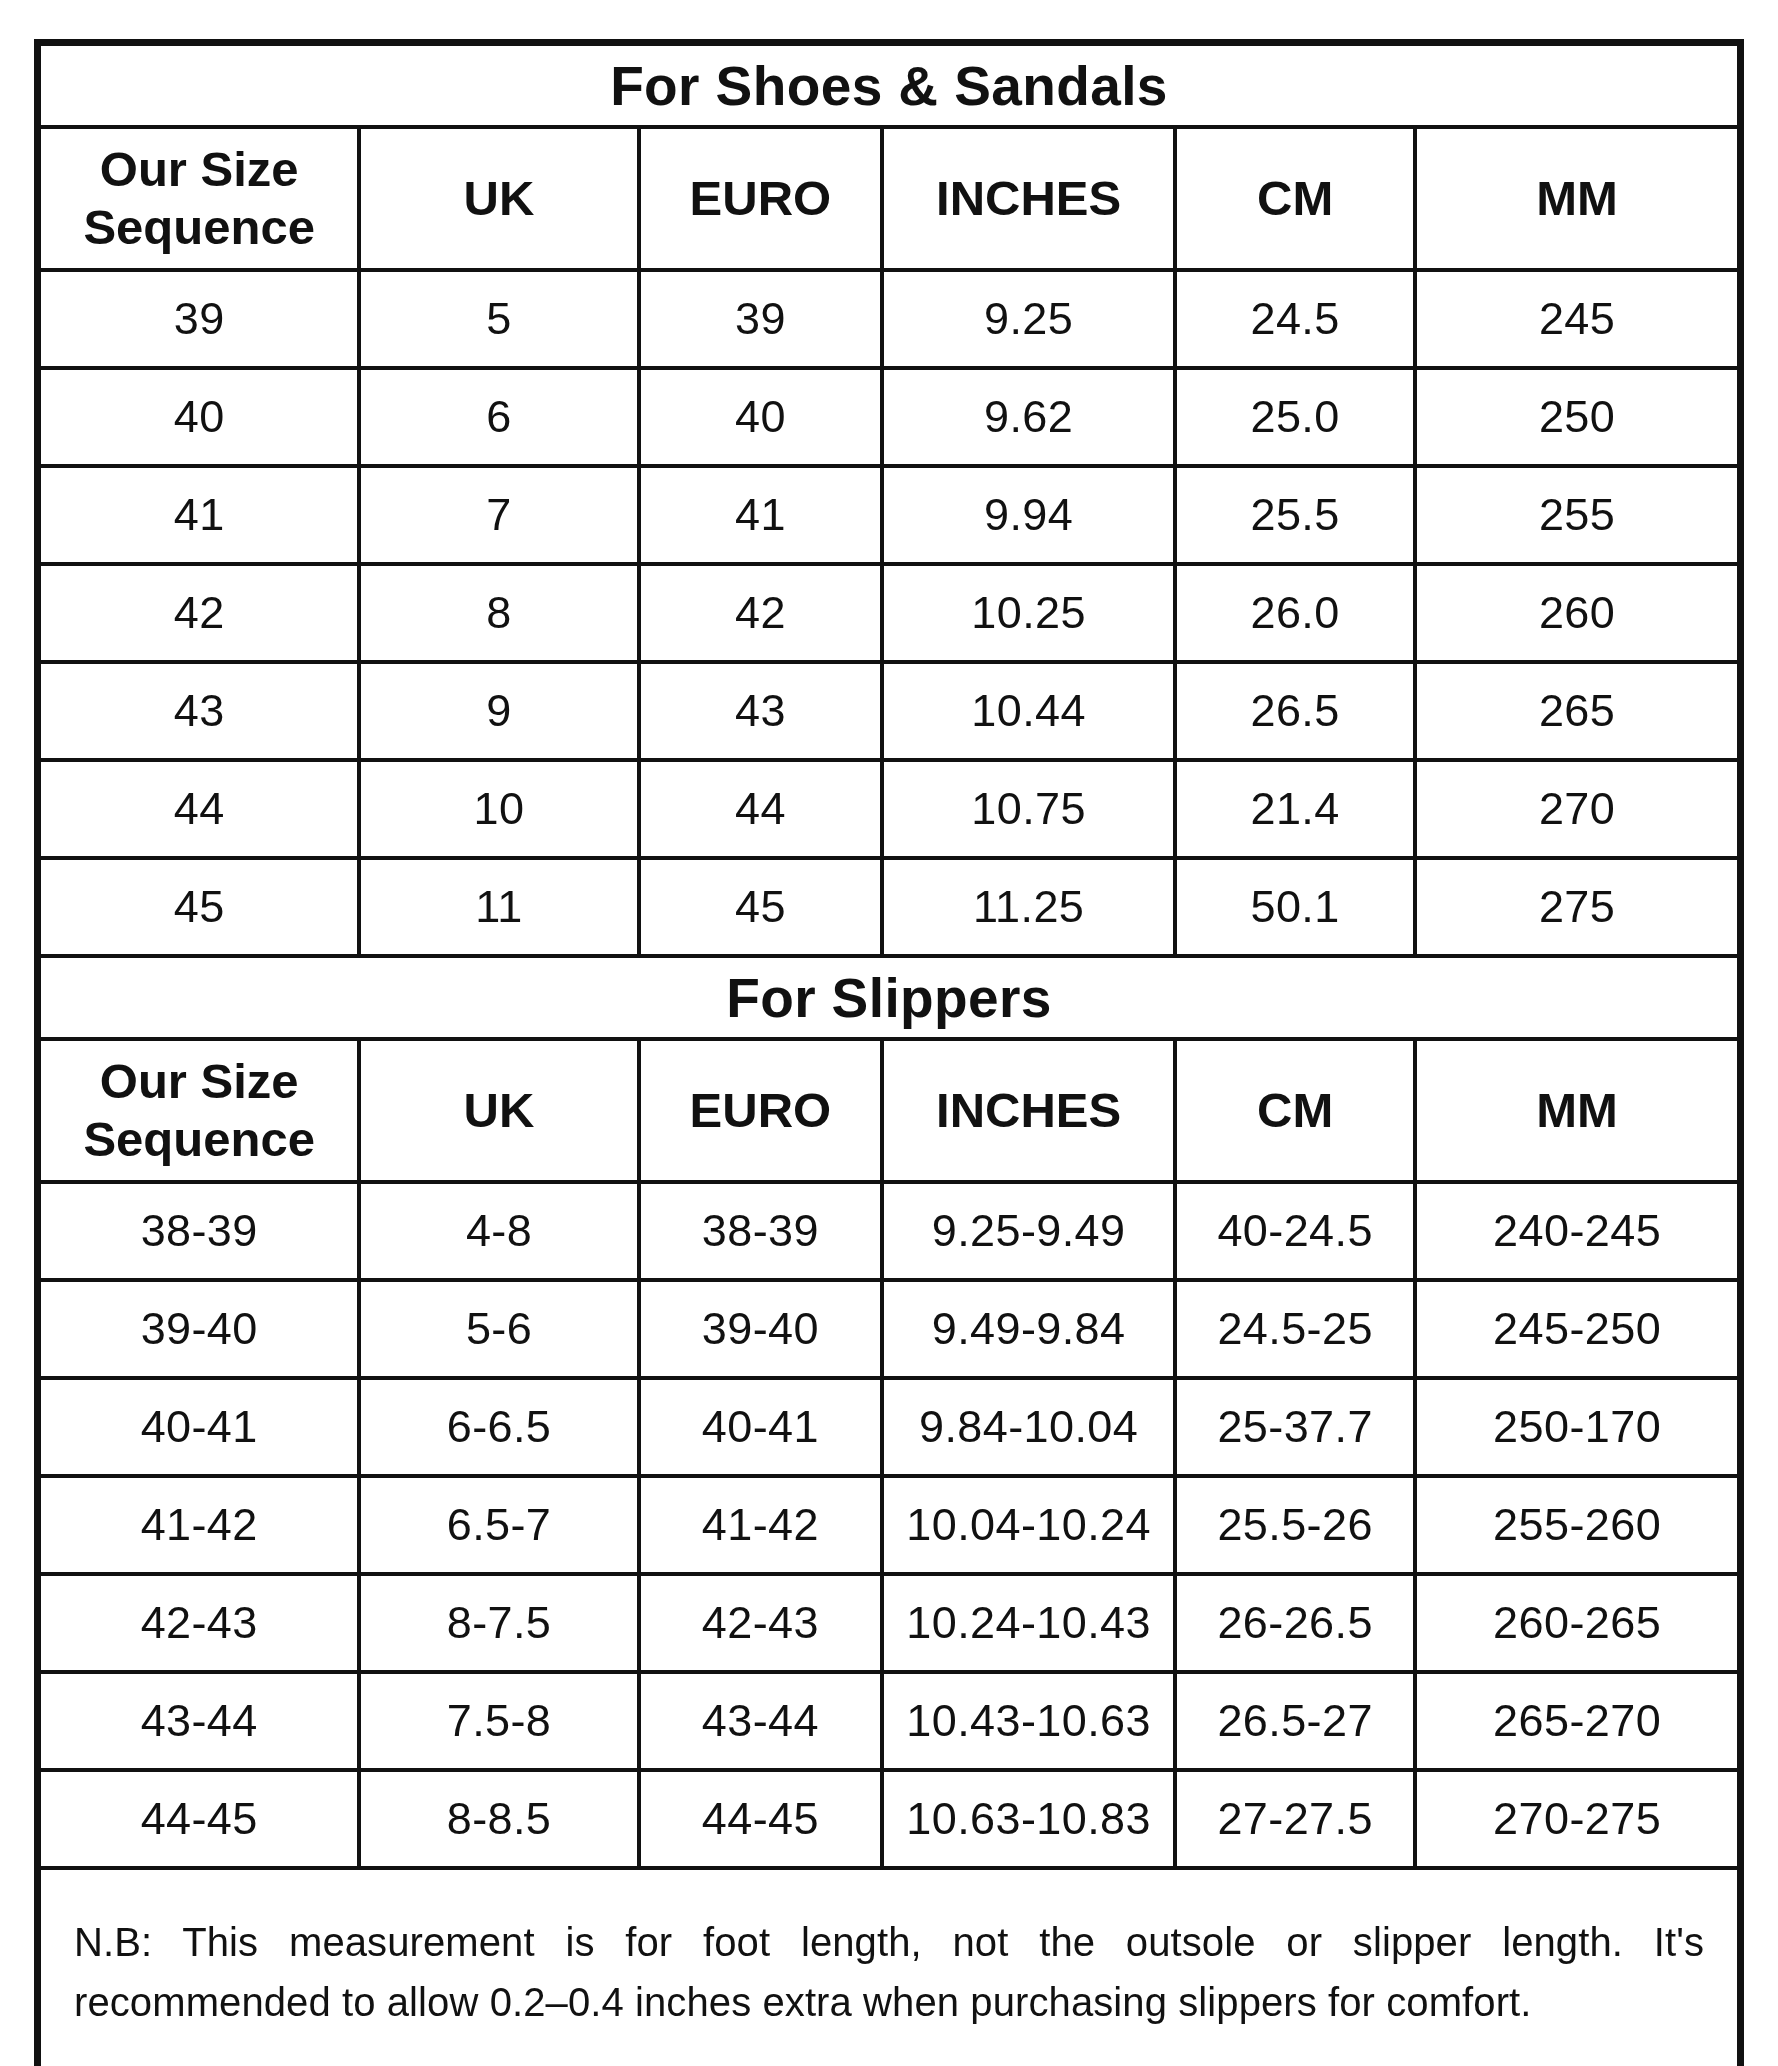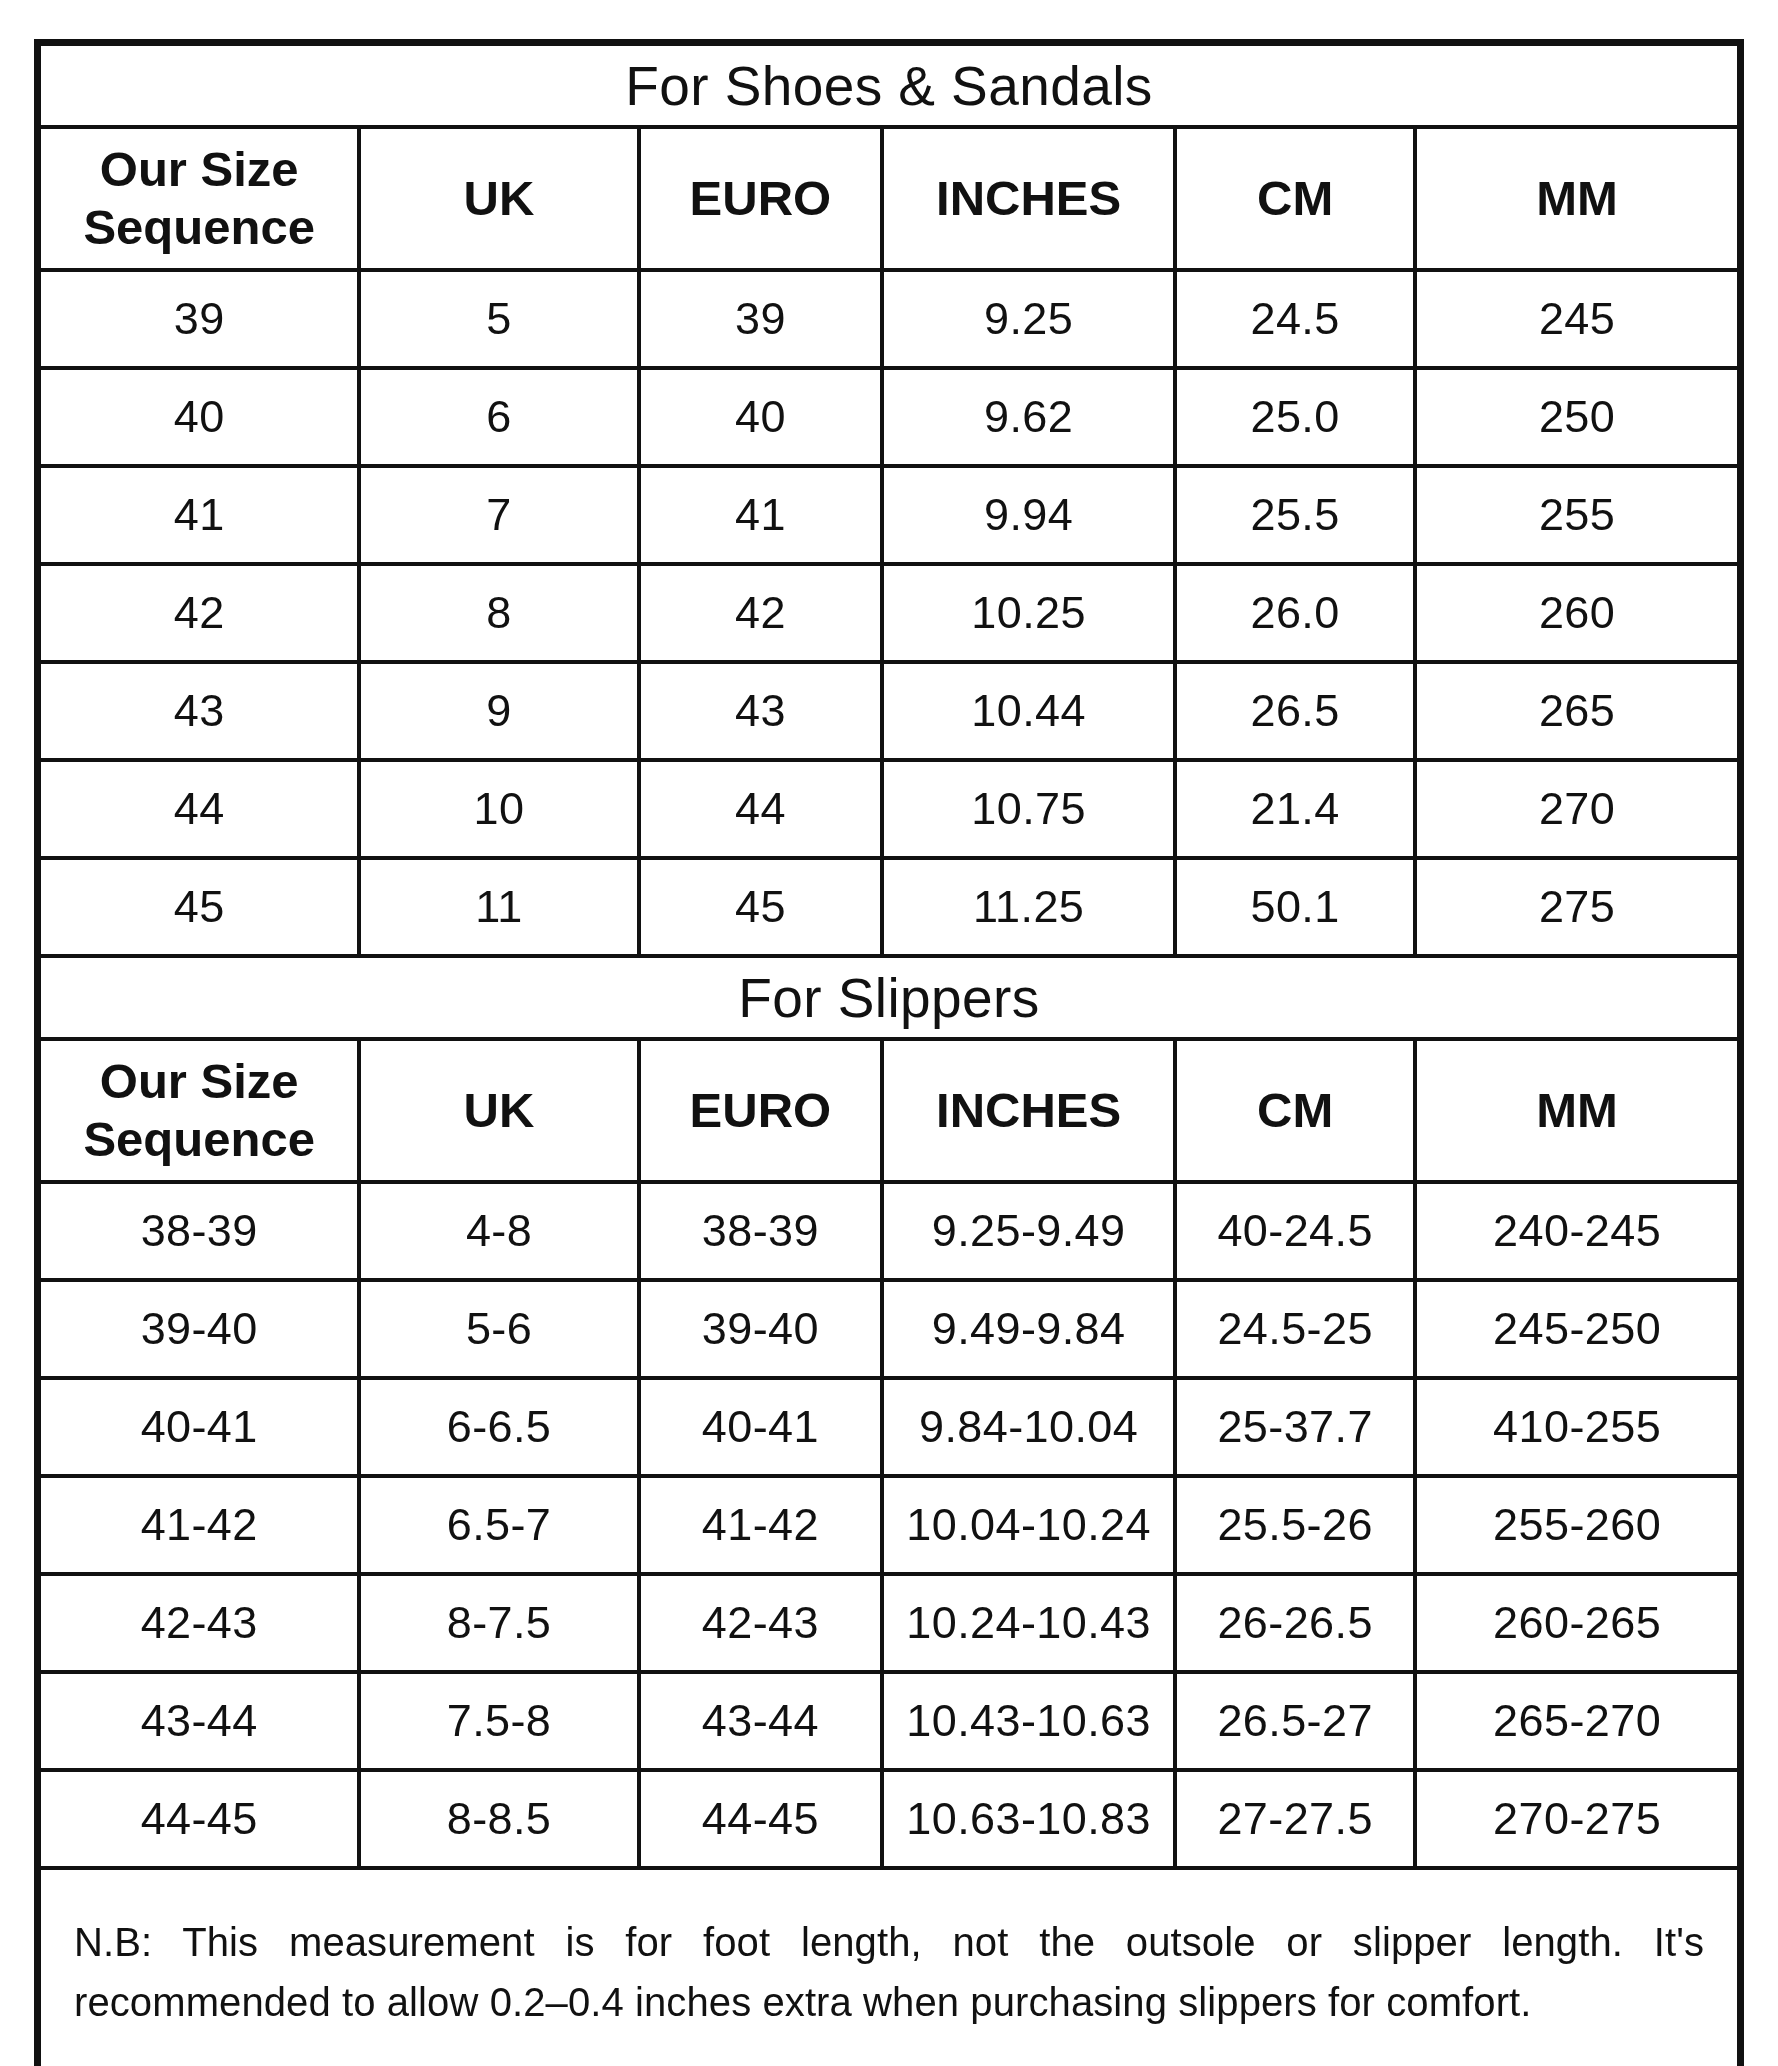--- a/index.html
+++ b/index.html
@@ -20,21 +20,21 @@
   td, th {
     border: 4.5px solid var(--ink);
     text-align: center;
     vertical-align: middle;
     padding: 0;
     background: var(--paper);
   }
   .title-cell {
     height: 79px;
     font-size: 55px;
-    font-weight: normal;
+    font-weight: bold;
     letter-spacing: 0.4px;
   }
   th.col-header {
     height: 139px;
     font-size: 49px;
     font-weight: bold;
     line-height: 1.18;
     padding: 0 16.4px;
   }
   td.data-cell {
@@ -161,21 +161,21 @@
           <td class="data-cell">9.49-9.84</td>
           <td class="data-cell">24.5-25</td>
           <td class="data-cell">245-250</td>
         </tr>
         <tr>
           <td class="data-cell">40-41</td>
           <td class="data-cell">6-6.5</td>
           <td class="data-cell">40-41</td>
           <td class="data-cell">9.84-10.04</td>
           <td class="data-cell">25-37.7</td>
-          <td class="data-cell">410-255</td>
+          <td class="data-cell">250-170</td>
         </tr>
         <tr>
           <td class="data-cell">41-42</td>
           <td class="data-cell">6.5-7</td>
           <td class="data-cell">41-42</td>
           <td class="data-cell">10.04-10.24</td>
           <td class="data-cell">25.5-26</td>
           <td class="data-cell">255-260</td>
         </tr>
         <tr>

